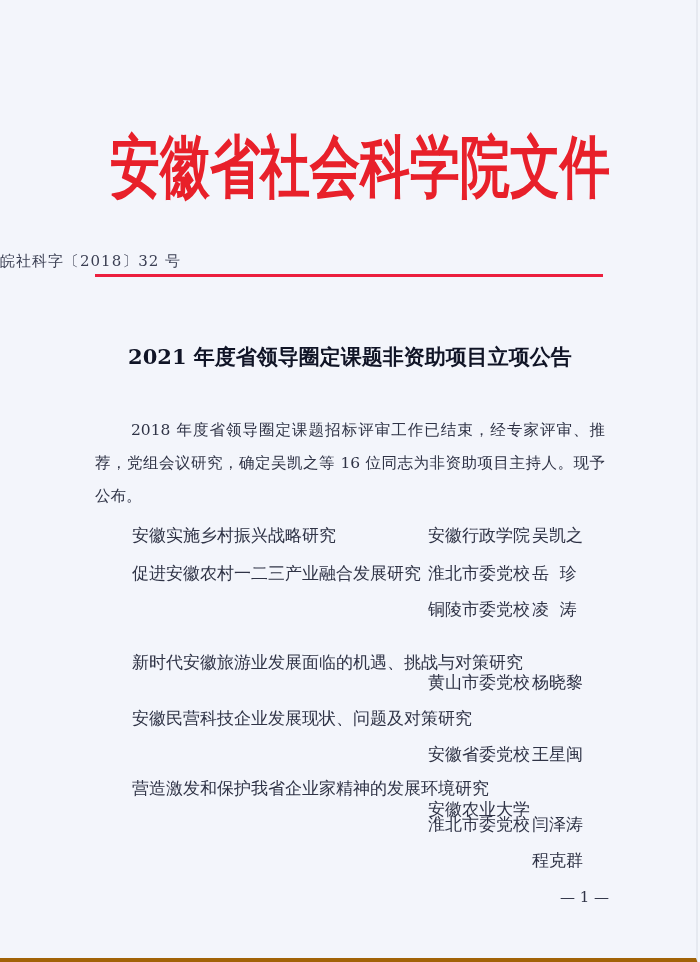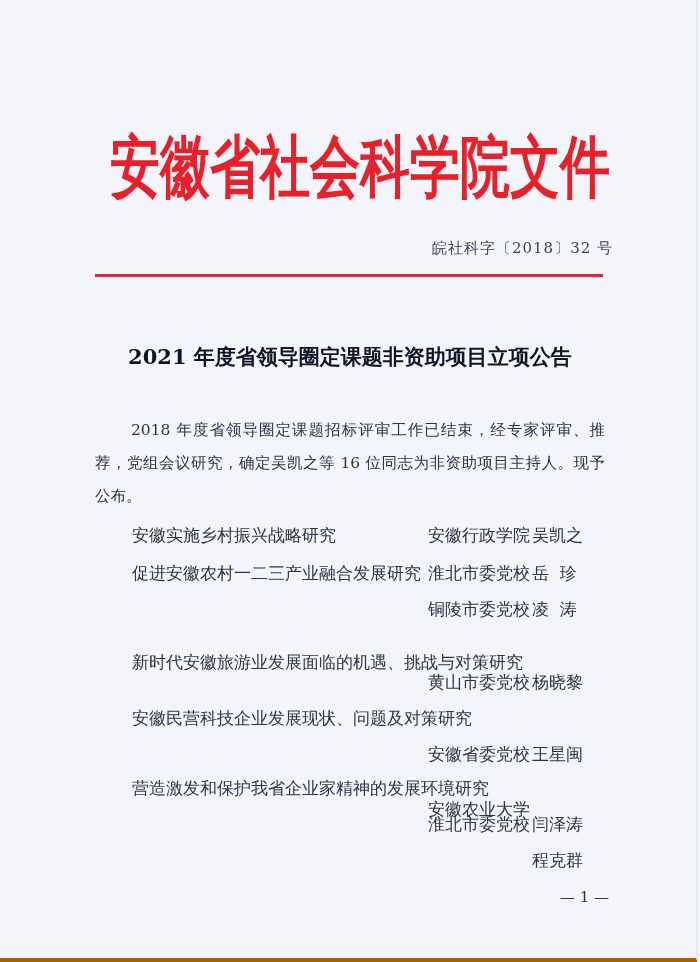--- a/index.html
+++ b/index.html
@@ -20,22 +20,22 @@
       text-align: center;
       color: #e8202a;
       font-family: "DejaVu Serif", "Liberation Serif", serif;
       font-size: 50px; font-weight: bold; letter-spacing: 0px;
       line-height: 100px;
       transform: scaleY(1.35);
       transform-origin: top center;
       white-space: nowrap;
     }
     .docnum {
-      position: absolute; left: 0; width: 613px; top: 239px;
-      text-align: right;
+      position: absolute; left: 0; width: 613px; top: 252px;
+      text-align: left;
       color: #3a3e52;
       font-size: 15px; letter-spacing: 1px;
     }
     .redline {
       position: absolute; left: 95px; top: 274px; width: 508px; height: 3px;
       background: #ec1f3e;
     }
     .title {
       position: absolute; left: 0; width: 700px; top: 343px;
       text-align: center;

